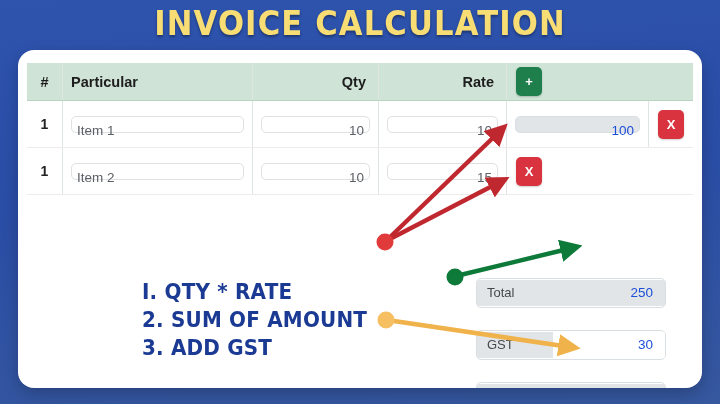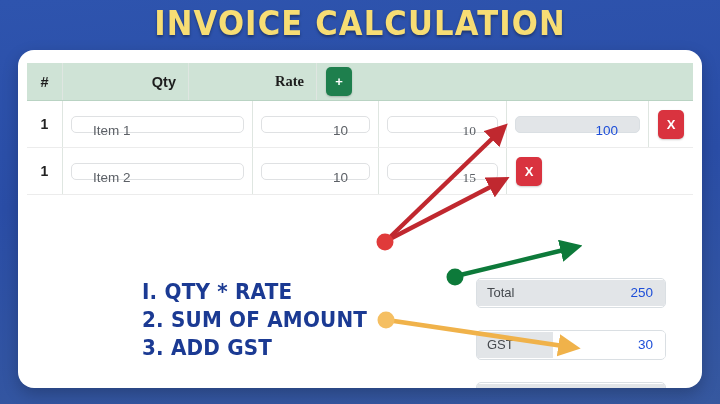--- a/index.html
+++ b/index.html
@@ -39,36 +39,36 @@
     display:flex;align-items:center;height:46px;
     border-bottom:1px solid #ececec;background:#fff;
   }
   .c-num{width:36px;flex:0 0 36px;display:flex;align-items:center;justify-content:center;
          border-right:1px solid #dfe6e1;height:100%;box-sizing:border-box;}
   .c-part{width:190px;flex:0 0 190px;border-right:1px solid #dfe6e1;height:100%;
           box-sizing:border-box;display:flex;align-items:center;padding:0 8px;}
   .c-qty{width:126px;flex:0 0 126px;border-right:1px solid #dfe6e1;height:100%;
          box-sizing:border-box;display:flex;align-items:center;padding:0 8px;}
   .c-rate{width:128px;flex:0 0 128px;border-right:1px solid #dfe6e1;height:100%;
-          box-sizing:border-box;display:flex;align-items:center;padding:0 8px;font-family:Liberation Serif, serif;}
+          box-sizing:border-box;display:flex;align-items:center;padding:0 8px;}
   .c-amt{width:142px;flex:0 0 142px;border-right:1px solid #dfe6e1;height:100%;
          box-sizing:border-box;display:flex;align-items:center;padding:0 8px;}
   .c-act{width:44px;flex:0 0 44px;display:flex;align-items:center;justify-content:center;height:100%;}
 
   .th{font-size:14.5px;font-weight:bold;color:#1d1d1d;width:100%;}
   .th.l{text-align:left;}
   .th.r{text-align:right;padding-right:4px;}
   .th.c{text-align:center;}
 
   .rownum{font-size:14px;font-weight:bold;color:#222;}
 
   .inp{
     width:100%;box-sizing:border-box;height:17px;line-height:28px;
     border:1px solid #dfe1e3;border-radius:5px;background:#fff;
-    font-size:13.5px;color:#5c6066;padding:0 21px;
+    font-size:13.5px;color:#5c6066;padding:0 5px;
   }
   .inp.r{text-align:right;}
   .inp.dis{background:#e2e5e8;border-color:#dadfe3;color:#1d4ed8;}
 
   .btn-add{
     width:26px;height:29px;border-radius:5px;background:#1e7f4d;
     color:#fff;font-size:13px;font-weight:bold;line-height:29px;text-align:center;
     box-shadow:0 1px 2px rgba(0,0,0,.2);
   }
   .btn-del{
@@ -105,20 +105,23 @@
 
   <div class="title">INVOICE CALCULATION</div>
 
   <div class="card">
 
     <div class="tbl">
 
       <div class="thead">
         <div class="c-num">
           <span class="th c">#</span>
+        </div>
+        <div class="c-part">
+          <span class="th l">Particular</span>
         </div>
         <div class="c-qty">
           <span class="th r">Qty</span>
         </div>
         <div class="c-rate">
           <span class="th r">Rate</span>
         </div>
         <div class="c-act">
           <div class="btn-add">+</div>
         </div>

